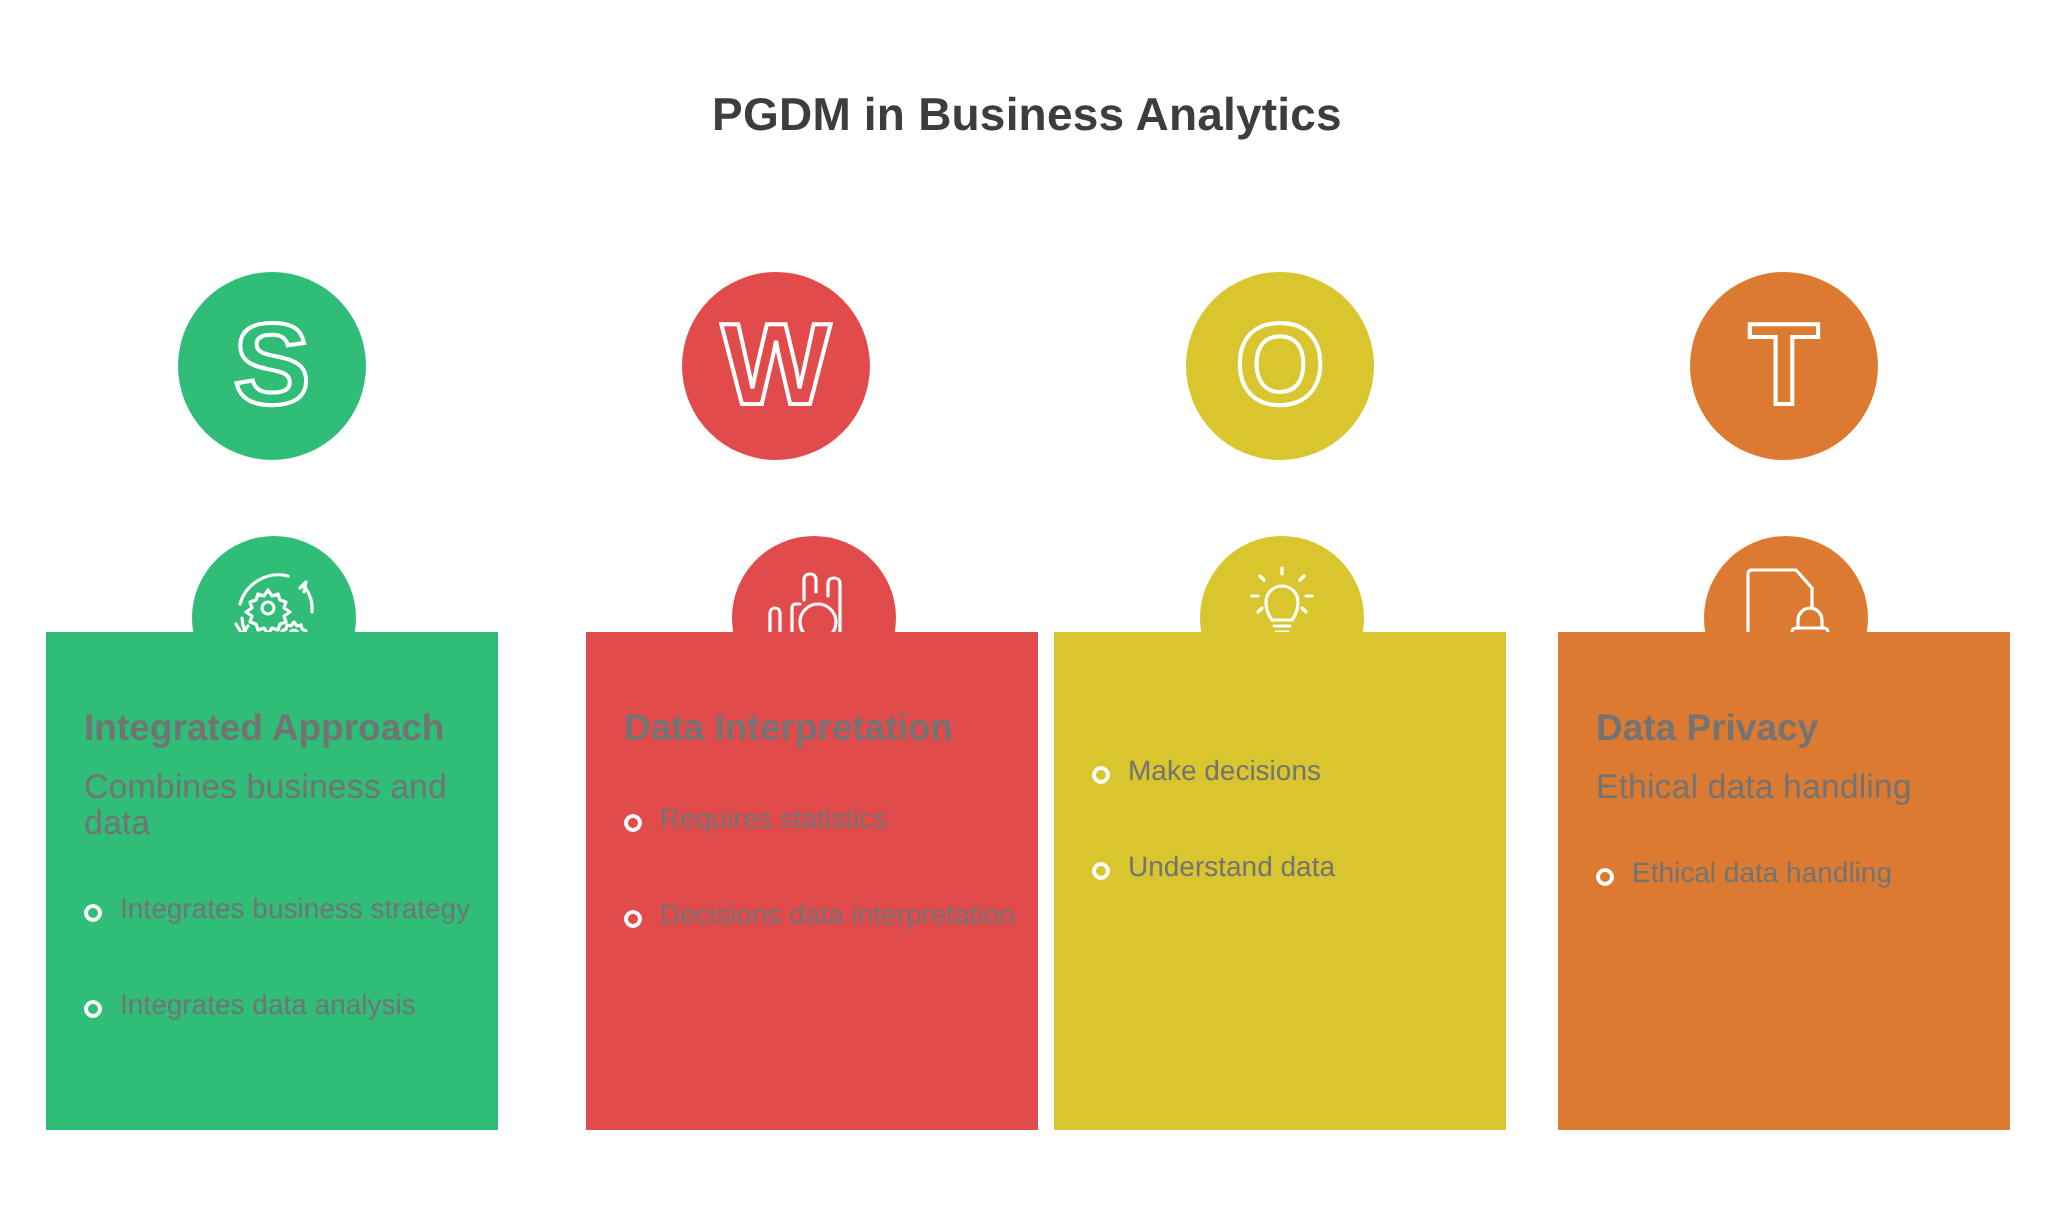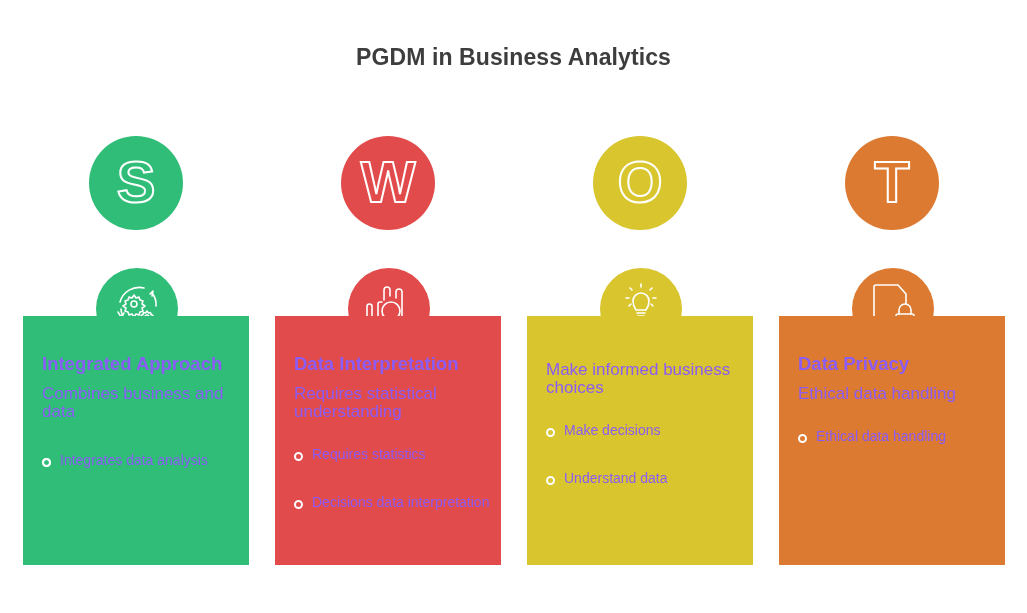--- a/index.html
+++ b/index.html
@@ -9,21 +9,21 @@
   }
   .title {
     position:absolute; top:44px; left:0; width:1027px; text-align:center;
     font-size:23px; font-weight:bold; color:#3d3d3d; letter-spacing:0.1px;
   }
   .letter-circle {
     position:absolute; top:136px; width:94px; height:94px; border-radius:50%;
   }
   .letter-circle svg { position:absolute; left:0; top:0; width:94px; height:94px; }
   .card {
-    position:absolute; top:316px; width:265px; height:249px; color:#8b5cf6;
+    position:absolute; top:316px; width:265px; height:249px; color:#737373;
   }
   .tab {
     position:absolute; top:-48px; left:73px; width:82px; height:82px; border-radius:50%;
   }
   .tab svg { position:absolute; left:16px; top:14px; width:50px; height:50px; }
   .card-body { position:absolute; left:0; top:0; width:226px; height:249px; }
   .card-inner { position:absolute; left:19px; top:36px; width:196px; }
   .card-title { font-size:18.5px; font-weight:bold; line-height:24px; margin:0; }
   .card-desc { font-size:17px; line-height:18px; margin-top:9px; }
   .bullets { margin-top:24px; }
@@ -71,41 +71,40 @@
       <path d="M22 13 l2 3 3 -1 1 3 3 1 -1 3 3 2 -3 2 1 3 -3 1 -1 3 -3 -1 -2 3 -2 -3 -3 1 -1 -3 -3 -1 1 -3 -3 -2 3 -2 -1 -3 3 -1 1 -3 3 1z"></path>
       <circle cx="35" cy="35" r="2"></circle>
       <path d="M35 29 l1.5 2 2 -0.5 0.5 2 2 1 -1 2 1 2 -2 1 -0.5 2 -2 -0.5 -1.5 2 -1.5 -2 -2 0.5 -0.5 -2 -2 -1 1 -2 -1 -2 2 -1 0.5 -2 2 0.5z"></path>
     </svg>
   </div>
   <div class="card-body" style="background:#2fbd77;"></div>
   <div class="card-inner">
     <div class="card-title">Integrated Approach</div>
     <div class="card-desc">Combines business and data</div>
     <div class="bullets">
-      <div class="bullet"><span class="dot"></span></div>
+      <div class="bullet"><span class="dot"></span><span>Integrates business strategy</span></div>
       <div class="bullet"><span class="dot"></span><span>Integrates data analysis</span></div>
     </div>
   </div>
 </div>
 
-<div class="card" style="left:275px;">
+<div class="card" style="left:293px;">
   <div class="tab" style="background:#e24b4b;">
     <svg viewBox="0 0 50 50" fill="none" stroke="#fff" stroke-width="1.6" stroke-linecap="round" stroke-linejoin="round">
       <rect x="3" y="22" width="5" height="22" rx="2.5"></rect>
       <path d="M14 44 L14 22 Q14 20 16 20 L18 20"></path>
       <path d="M20 18 L20 8 Q20 5 23 5 Q26 5 26 8 L26 14"></path>
       <path d="M32 16 L32 10 Q32 7 35 7 Q38 7 38 10 L38 36"></path>
       <circle cx="27" cy="29" r="9"></circle>
       <path d="M33.5 35.5 L42 44"></path>
     </svg>
   </div>
   <div class="card-body" style="background:#e24b4b;"></div>
   <div class="card-inner">
     <div class="card-title">Data Interpretation</div>
-    <div class="card-desc">Requires statistical understanding</div>
     <div class="bullets">
       <div class="bullet"><span class="dot"></span><span>Requires statistics</span></div>
       <div class="bullet"><span class="dot"></span><span>Decisions data interpretation</span></div>
     </div>
   </div>
 </div>
 
 <div class="card" style="left:527px;">
   <div class="tab" style="background:#d9c52e;">
     <svg viewBox="0 0 50 50" fill="none" stroke="#fff" stroke-width="1.6" stroke-linecap="round" stroke-linejoin="round">
@@ -120,21 +119,20 @@
       <path d="M21 31 L29 31"></path>
         <path d="M22 34 L28 34"></path>
       <path d="M6 46 Q6 38 16 36 L25 44 L34 36 Q44 38 44 46 Z"></path>
       <path d="M19 37 L25 43 L31 37"></path>
       <path d="M13 38 L16 45"></path>
         <path d="M37 38 L34 45"></path>
     </svg>
   </div>
   <div class="card-body" style="background:#d9c52e;"></div>
   <div class="card-inner">
-    <div class="card-desc">Make informed business choices</div>
     <div class="bullets">
       <div class="bullet"><span class="dot"></span><span>Make decisions</span></div>
       <div class="bullet"><span class="dot"></span><span>Understand data</span></div>
     </div>
   </div>
 </div>
 
 <div class="card" style="left:779px;">
   <div class="tab" style="background:#dd7a31;">
     <svg viewBox="0 0 50 50" fill="none" stroke="#fff" stroke-width="1.6" stroke-linecap="round" stroke-linejoin="round">

